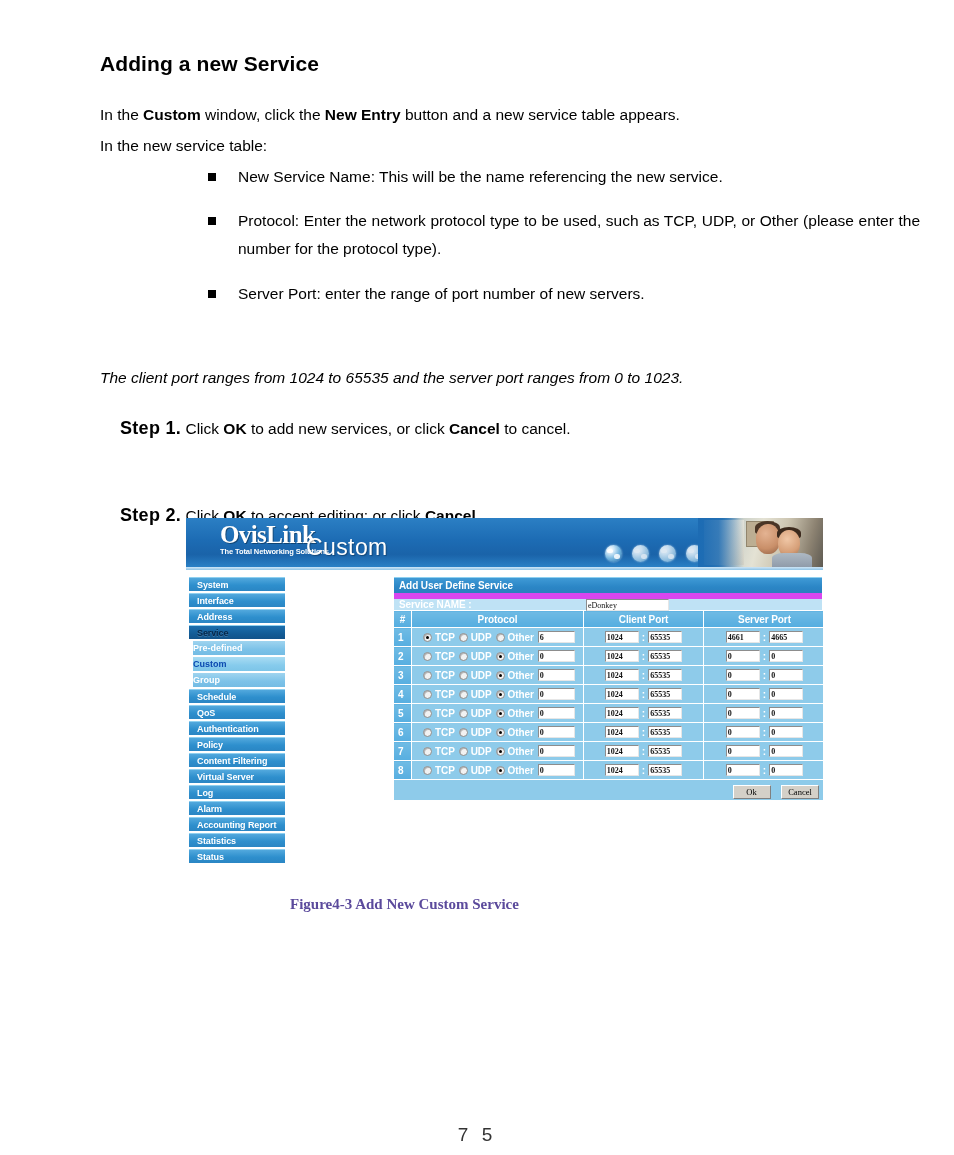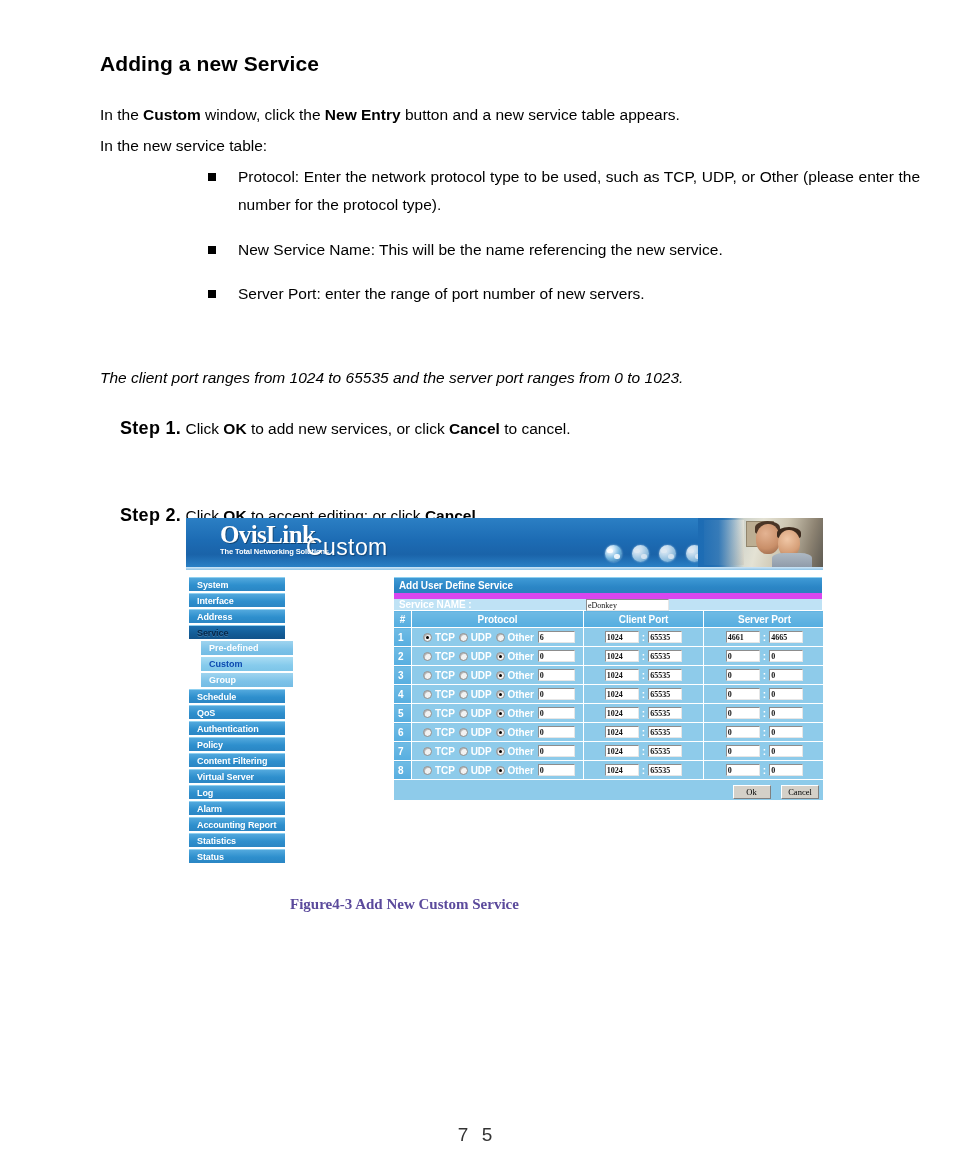--- a/index.html
+++ b/index.html
@@ -301,23 +301,22 @@
   }
   .nav-item.active {
     background: linear-gradient(180deg, #1b6fae 0%, #135c96 60%, #11538a 100%);
     color: #06284a;
     text-shadow: 0 1px 0 rgba(255,255,255,0.18);
   }
   .nav-sub {
     height: 14px;
     line-height: 14px;
     margin-bottom: 2px;
-    margin-left: 12px;
+    margin-left: 4px;
     width: 92px;
-    padding-left: 8px;
     font-size: 9px;
     font-weight: bold;
     color: #ffffff;
     background: linear-gradient(180deg, #9fd4ef 0%, #7cc2e8 60%, #74bce4 100%);
     box-sizing: border-box;
     white-space: nowrap;
   }
   .nav-sub.selected {
     background: linear-gradient(180deg, #a9dcf3 0%, #86cbec 60%, #7dc5e8 100%);
     color: #0b49b0;
@@ -488,27 +487,27 @@
 
   <div class="doc-title">Adding a new Service</div>
 
   <div class="para para-1">
     <span>In the </span><b>Custom</b><span> window, click the </span><b>New Entry</b><span> button and a new service table appears.</span>
   </div>
 
   <div class="para para-2">In the new service table:</div>
 
   <div class="bullets">
+    <div class="bullet b1">
+      <span class="sq"></span>
+      <span>New Service Name: This will be the name referencing the new service.</span>
+    </div>
     <div class="bullet b2">
       <span class="sq"></span>
       <span>Protocol: Enter the network protocol type to be used, such as TCP, UDP, or Other (please enter the number for the protocol type).</span>
-    </div>
-    <div class="bullet b1">
-      <span class="sq"></span>
-      <span>New Service Name: This will be the name referencing the new service.</span>
     </div>
     <div class="bullet b4">
       <span class="sq"></span>
       <span>Server Port: enter the range of port number of new servers.</span>
     </div>
   </div>
 
   <div class="note">The client port ranges from 1024 to 65535 and the server port ranges from 0 to 1023.</div>
 
   <div class="step step-1">

